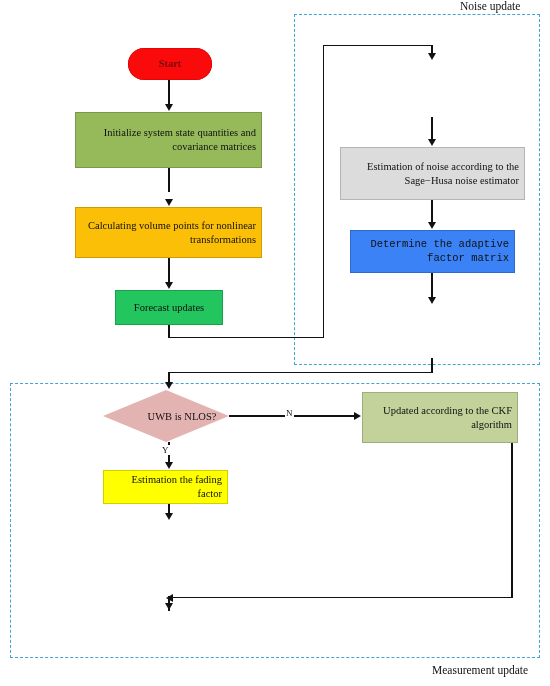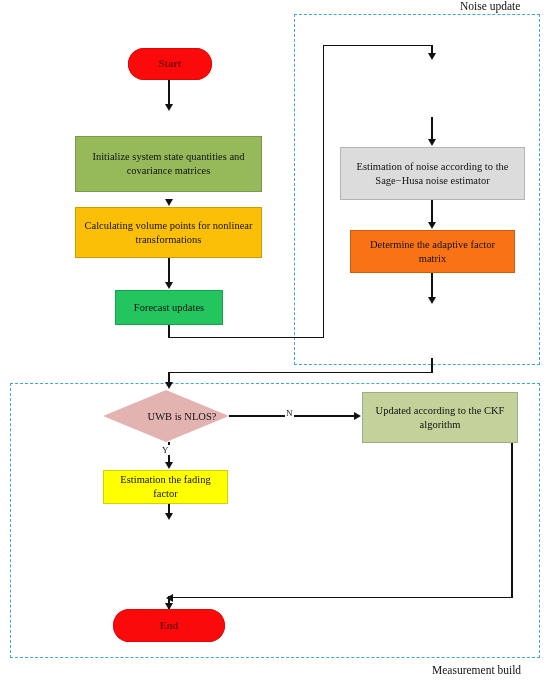--- a/index.html
+++ b/index.html
@@ -33,46 +33,46 @@
   #label-noise{left:460px;top:0px;}
   #label-measure{left:432px;top:664px;}
 
   
   .node{
     position:absolute;
     box-sizing:border-box;
     display:flex;
     align-items:center;
     justify-content:center;
-    text-align:center;
+    text-align:right;
     font-size:10.5px;
     line-height:1.32;
     padding:2px 5px;
     color:#111;
     font-family:"Liberation Serif", serif;
   }
   .terminator{
     border-radius:22px;
     background:#fa0a0a;
     color:#7a0b0b;
     font-weight:bold;
     font-size:10.5px;
     box-shadow:0 0 0 0.6px #d10000 inset;
   }
   .rect{border:0.8px solid rgba(0,0,0,0.18);}
 
   
   #node-start   {left:128px; top:48px;  width:84px;  height:32px;}
-  #node-init    {left:75px;  top:112px; width:187px; height:56px; background:#96b959;margin-top:24px;}
+  #node-init    {left:75px;  top:112px; width:187px; height:56px; background:#96b959;}
   #node-calc    {left:75px;  top:207px; width:187px; height:51px; background:#fbbf07;}
   #node-forecast{left:115px; top:290px; width:108px; height:35px; background:#22c55e;}
 
   #node-acq     {left:340px; top:61px;  width:185px; height:56px; background:#cdc3e0;}
   #node-est     {left:340px; top:147px; width:185px; height:53px; background:#dcdcdc;}
-  #node-adapt   {left:350px; top:230px; width:165px; height:43px; background:#f97316;}
+  #node-adapt   {left:350px; top:230px; width:165px; height:43px; background:#3b82f6;font-family:Liberation Mono, monospace;}
   #node-noise   {left:340px; top:305px; width:185px; height:53px; background:#f0883e;}
 
   #node-ckf     {left:362px; top:392px; width:156px; height:51px; background:#c2d29a;}
   #node-fade    {left:103px; top:470px; width:125px; height:34px; background:#ffff00;}
   #node-onestep {left:24px;  top:521px; width:283px; height:75px; background:#b3b3b3; font-size:10.3px;}
   #node-end     {left:113px; top:609px; width:112px; height:33px;}
 
   
   #node-decision{
     position:absolute;
@@ -122,21 +122,21 @@
 </style>
 </head>
 <body>
 
 <div id="canvas">
 
   <div class="group" id="group-noise"></div>
   <div class="group" id="group-measure"></div>
 
   <div class="group-label" id="label-noise">Noise update</div>
-  <div class="group-label" id="label-measure">Measurement build</div>
+  <div class="group-label" id="label-measure">Measurement update</div>
 
   <div class="ln vln" style="left:168.3px;top:80px;height:25px;"></div>
   <div class="arrow arrow-down" style="left:165px;top:104px;"></div>
 
   <div class="ln vln" style="left:168.3px;top:168px;height:24px;"></div>
   <div class="arrow arrow-down" style="left:165px;top:199px;"></div>
 
   <div class="ln vln" style="left:168.3px;top:258px;height:24px;"></div>
   <div class="arrow arrow-down" style="left:165px;top:282px;"></div>
 
@@ -196,15 +196,14 @@
   <div id="node-decision">
     <div class="dia"></div>
     <div class="dtext">UWB is NLOS?</div>
   </div>
 
   <div class="node rect" id="node-ckf">Updated according to the CKF algorithm</div>
 
   <div class="node rect" id="node-fade">Estimation the fading  factor</div>
 
 
-  <div class="node terminator" id="node-end">End</div>
 
 </div>
 
 </body></html>

